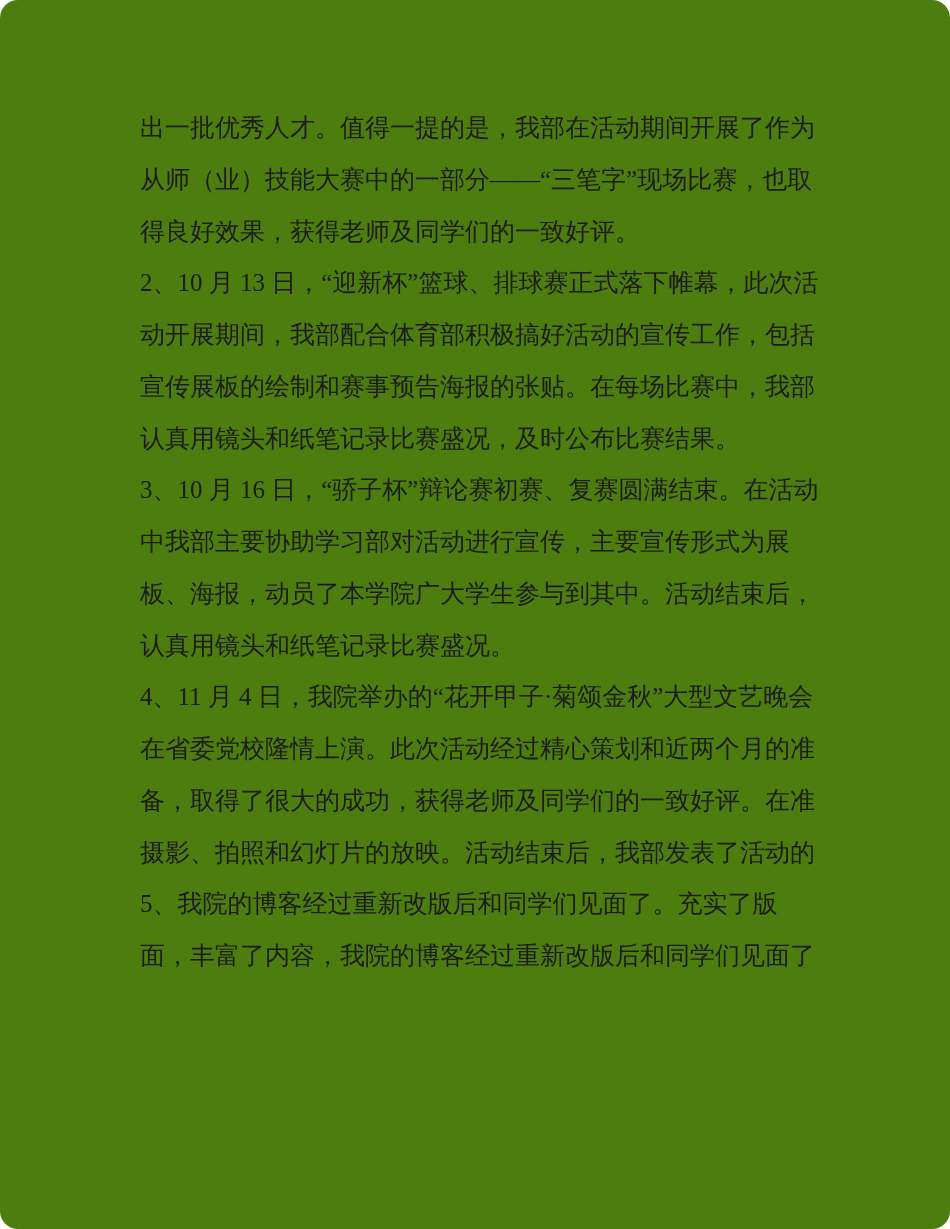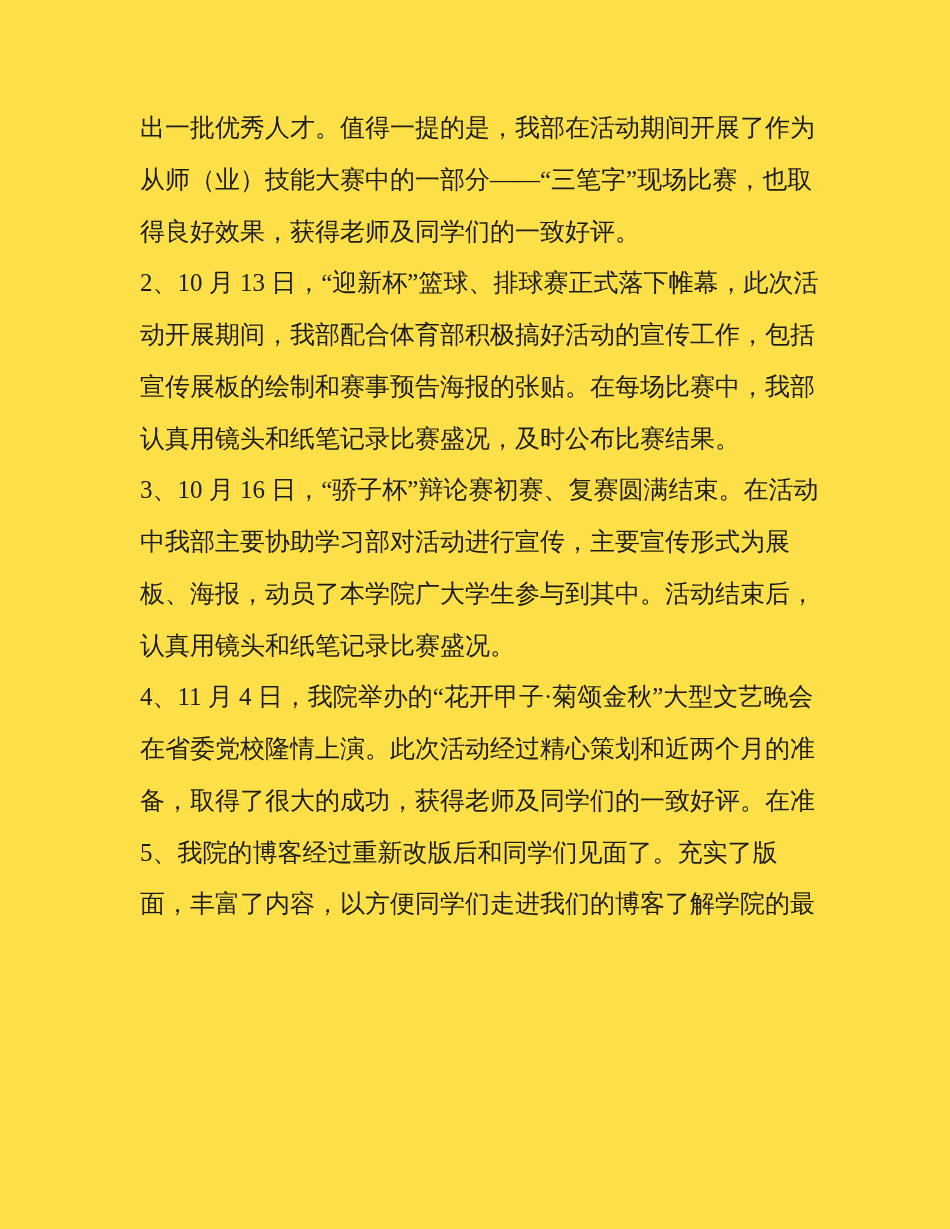--- a/index.html
+++ b/index.html
@@ -4,22 +4,23 @@
 <style>
   html, body {
     margin: 0;
     padding: 0;
     background: #ffffff;
   }
   .page {
     position: relative;
     width: 950px;
     height: 1229px;
-    background: #fde047;
+    background: #4d7c0f;
     overflow: hidden;
+    border-radius: 18px;
   }
   .text-block {
     position: absolute;
     left: 140px;
     top: 102px;
     width: 700px;
     font-family: "Liberation Serif", "DejaVu Serif", serif;
     color: #1c1c1c;
   }
   .line {
@@ -54,21 +55,22 @@
       <div class="line">3、10 月 16 日，“骄子杯”辩论赛初赛、复赛圆满结束。在活动</div>
       <div class="line">中我部主要协助学习部对活动进行宣传，主要宣传形式为展</div>
       <div class="line">板、海报，动员了本学院广大学生参与到其中。活动结束后，</div>
       <div class="line">认真用镜头和纸笔记录比赛盛况。</div>
     </div>
 
     <div>
       <div class="line">4、11 月 4 日，我院举办的“花开甲子·菊颂金秋”大型文艺晚会</div>
       <div class="line">在省委党校隆情上演。此次活动经过精心策划和近两个月的准</div>
       <div class="line">备，取得了很大的成功，获得老师及同学们的一致好评。在准</div>
+      <div class="line">摄影、拍照和幻灯片的放映。活动结束后，我部发表了活动的</div>
     </div>
 
     <div>
       <div class="line">5、我院的博客经过重新改版后和同学们见面了。充实了版</div>
-      <div class="line">面，丰富了内容，以方便同学们走进我们的博客了解学院的最</div>
+      <div class="line">面，丰富了内容，我院的博客经过重新改版后和同学们见面了</div>
     </div>
 
   </div>
 </div>
 
 </body></html>

